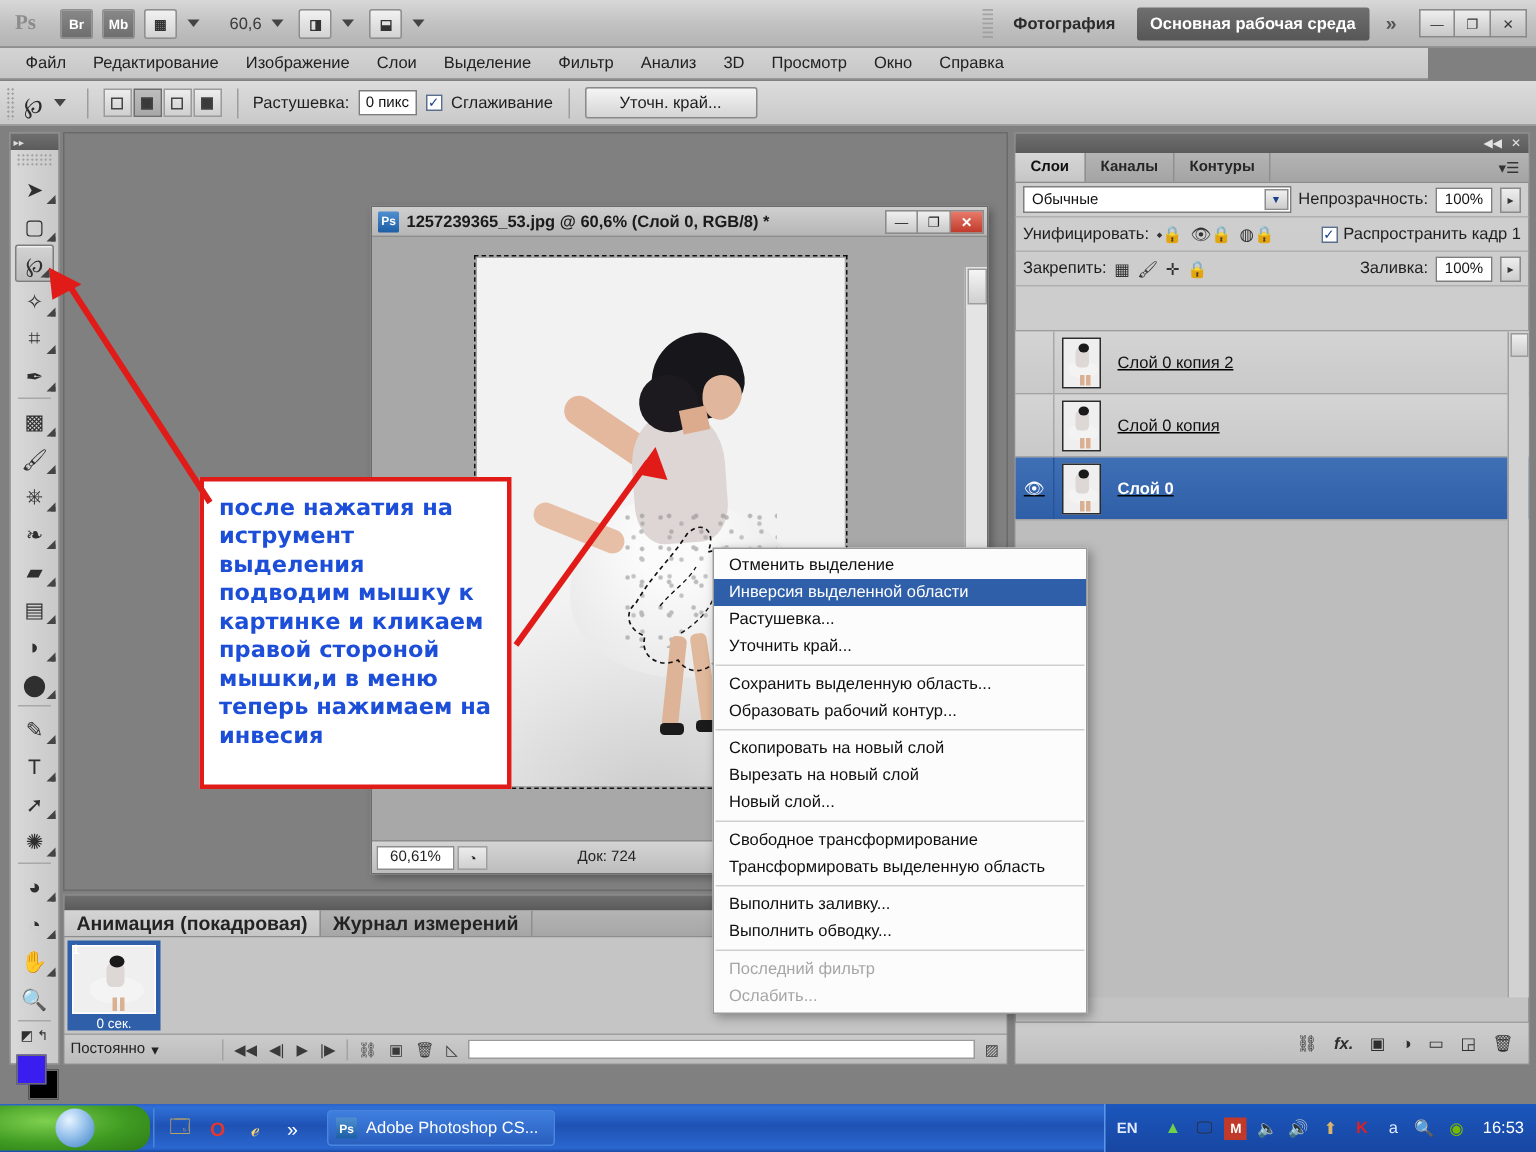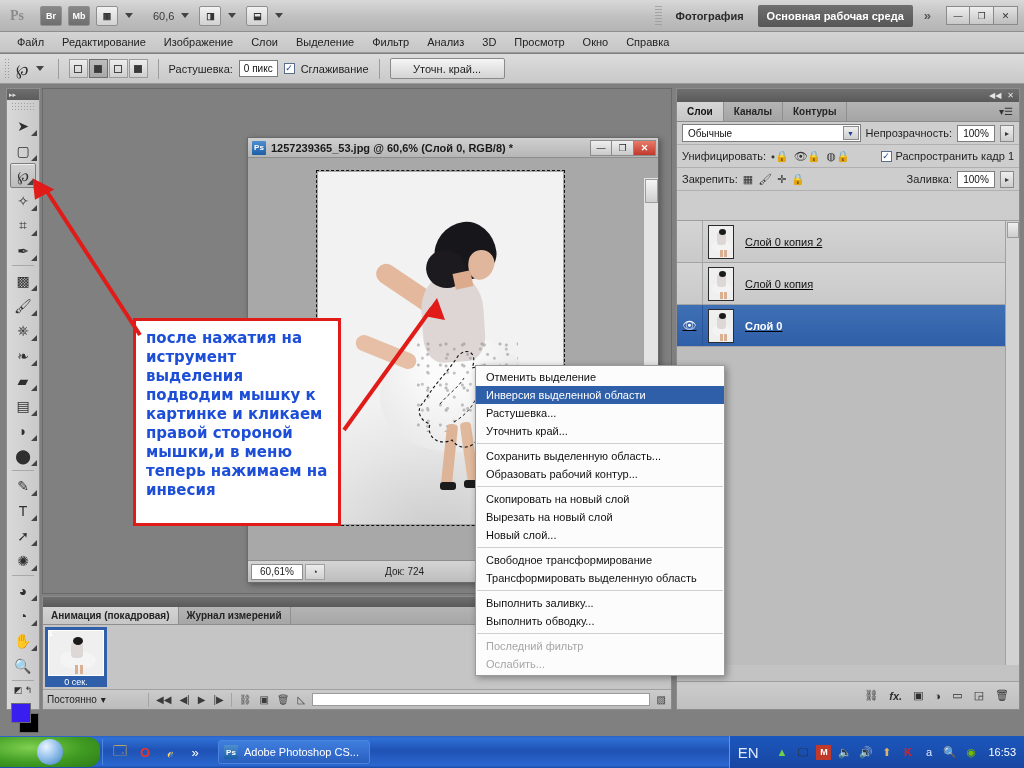--- a/index.html
+++ b/index.html
@@ -41,21 +41,21 @@
   .ws-tab.active{ background:linear-gradient(#6f6f6f,#565656);color:#fff;border-radius:2px;padding:5px 9px; }
   .chev{ font-size:13px;color:#555;font-weight:bold;padding:0 5px;}
   .wbtns{ display:flex; margin-left:4px; }
   .wbtn{ width:24px;height:19px;border:1px solid #8a8a8a;background:linear-gradient(#eee,#c8c8c8);
          display:flex;align-items:center;justify-content:center;font-size:9px;color:#333;}
   .wbtn+.wbtn{ border-left:none; }
   .wbtn.cls{ background:linear-gradient(#e2e2e2,#bdbdbd); }
 
   
   #menubar{
-    position:absolute;left:0;top:32px;width:1024px;height:21px;
+    position:absolute;left:0;top:32px;width:952px;height:21px;
     background:linear-gradient(#d4d4d4,#c6c6c6);
     border-bottom:1px solid #9a9a9a;
     display:flex;align-items:center;padding-left:8px;gap:0px;
   }
   #menubar .mi{ font-size:11px;color:#222;padding:2px 9px; }
 
   
   #optbar{
     position:absolute;left:0;top:54px;width:1024px;height:30px;
     background:linear-gradient(#dcdcdc,#c9c9c9);
@@ -252,21 +252,21 @@
   #layerscroll .th{position:absolute;left:1px;top:1px;width:12px;height:16px;background:linear-gradient(#efefef,#cdcdcd);border:1px solid #9b9b9b;}
   #layerfoot{position:absolute;left:0;right:0;bottom:0;height:28px;
       background:linear-gradient(#cdcdcd,#bfbfbf);border-top:1px solid #a0a0a0;
       display:flex;align-items:center;justify-content:flex-end;gap:11px;padding-right:10px;
       font-size:11px;color:#2e2e2e;}
 
   
   .an-top{height:10px;background:linear-gradient(#6f6f6f,#5a5a5a);display:flex;align-items:center;
      justify-content:flex-end;gap:5px;padding-right:4px;color:#e0e0e0;font-size:7px;}
   .an-tabs{height:18px;background:linear-gradient(#b4b4b4,#a6a6a6);display:flex;border-bottom:1px solid #8d8d8d;}
-  .an-tab{display:flex;align-items:center;padding:0 8px;font-size:10px;font-weight:bold;color:#232323;
+  .an-tab{display:flex;align-items:center;padding:0 8px;font-size:13px;font-weight:bold;color:#232323;
       border-right:1px solid #8f8f8f;}
   .an-tab.active{background:linear-gradient(#d4d4d4,#c6c6c6);}
   #frames{position:absolute;left:0;top:28px;right:0;height:64px;background:#c5c5c5;display:flex;padding:2px;}
   .frame{width:62px;background:#2f5fa8;padding:2px;position:relative;}
   .fnum{position:absolute;left:3px;top:1px;font-size:9px;font-weight:bold;color:#fff;z-index:3;}
   .fthumb{width:56px;height:46px;background:#efefef;border:1px solid #fff;margin:1px auto 0;position:relative;overflow:hidden;}
   .ft-hair{position:absolute;left:24px;top:6px;width:10px;height:8px;background:#1a1a1a;border-radius:50%;}
   .ft-body{position:absolute;left:22px;top:11px;width:12px;height:16px;background:#ddd7d5;border-radius:4px;}
   .ft-skirt{position:absolute;left:11px;top:20px;width:36px;height:18px;background:#f4f4f4;border-radius:45% 55% 50% 50%;}
   .ft-leg{position:absolute;left:26px;top:34px;width:3px;height:9px;background:#d9b091;}
@@ -294,21 +294,21 @@
   #qlaunch{display:flex;align-items:center;gap:7px;padding:0 8px;border-left:1px solid #4b86dd;
      margin-left:2px;height:26px;}
   .qico{width:18px;height:18px;display:flex;align-items:center;justify-content:center;font-size:13px;}
   .tb-task{height:24px;border:1px solid #4a86e0;border-radius:3px;
      background:linear-gradient(#3f7ede,#2a5fbe);display:flex;align-items:center;gap:6px;
      padding:0 10px 0 5px;color:#fff;font-size:11px;margin-left:6px;}
   #tray{margin-left:auto;height:32px;display:flex;align-items:center;gap:6px;padding:0 8px;
      background:linear-gradient(#1b57bd,#1846a2);border-left:1px solid #5b96e8;}
   .trico{width:15px;height:15px;display:flex;align-items:center;justify-content:center;font-size:11px;}
   #clock{color:#fff;font-size:11px;margin-left:4px;}
-  #lang{color:#dfe9ff;font-size:15px;font-weight:normal;margin-right:10px;}
+  #lang{color:#dfe9ff;font-size:10px;font-weight:bold;margin-right:10px;}
 </style>
 </head>
 <body>
 
 <div id="appbar">
   <div class="ps-logo">Ps</div>
   <div class="abtn dark">Br</div>
   <div class="abtn dark">Mb</div>
   <div class="abtn">▦</div>
   <div class="caret"></div>

